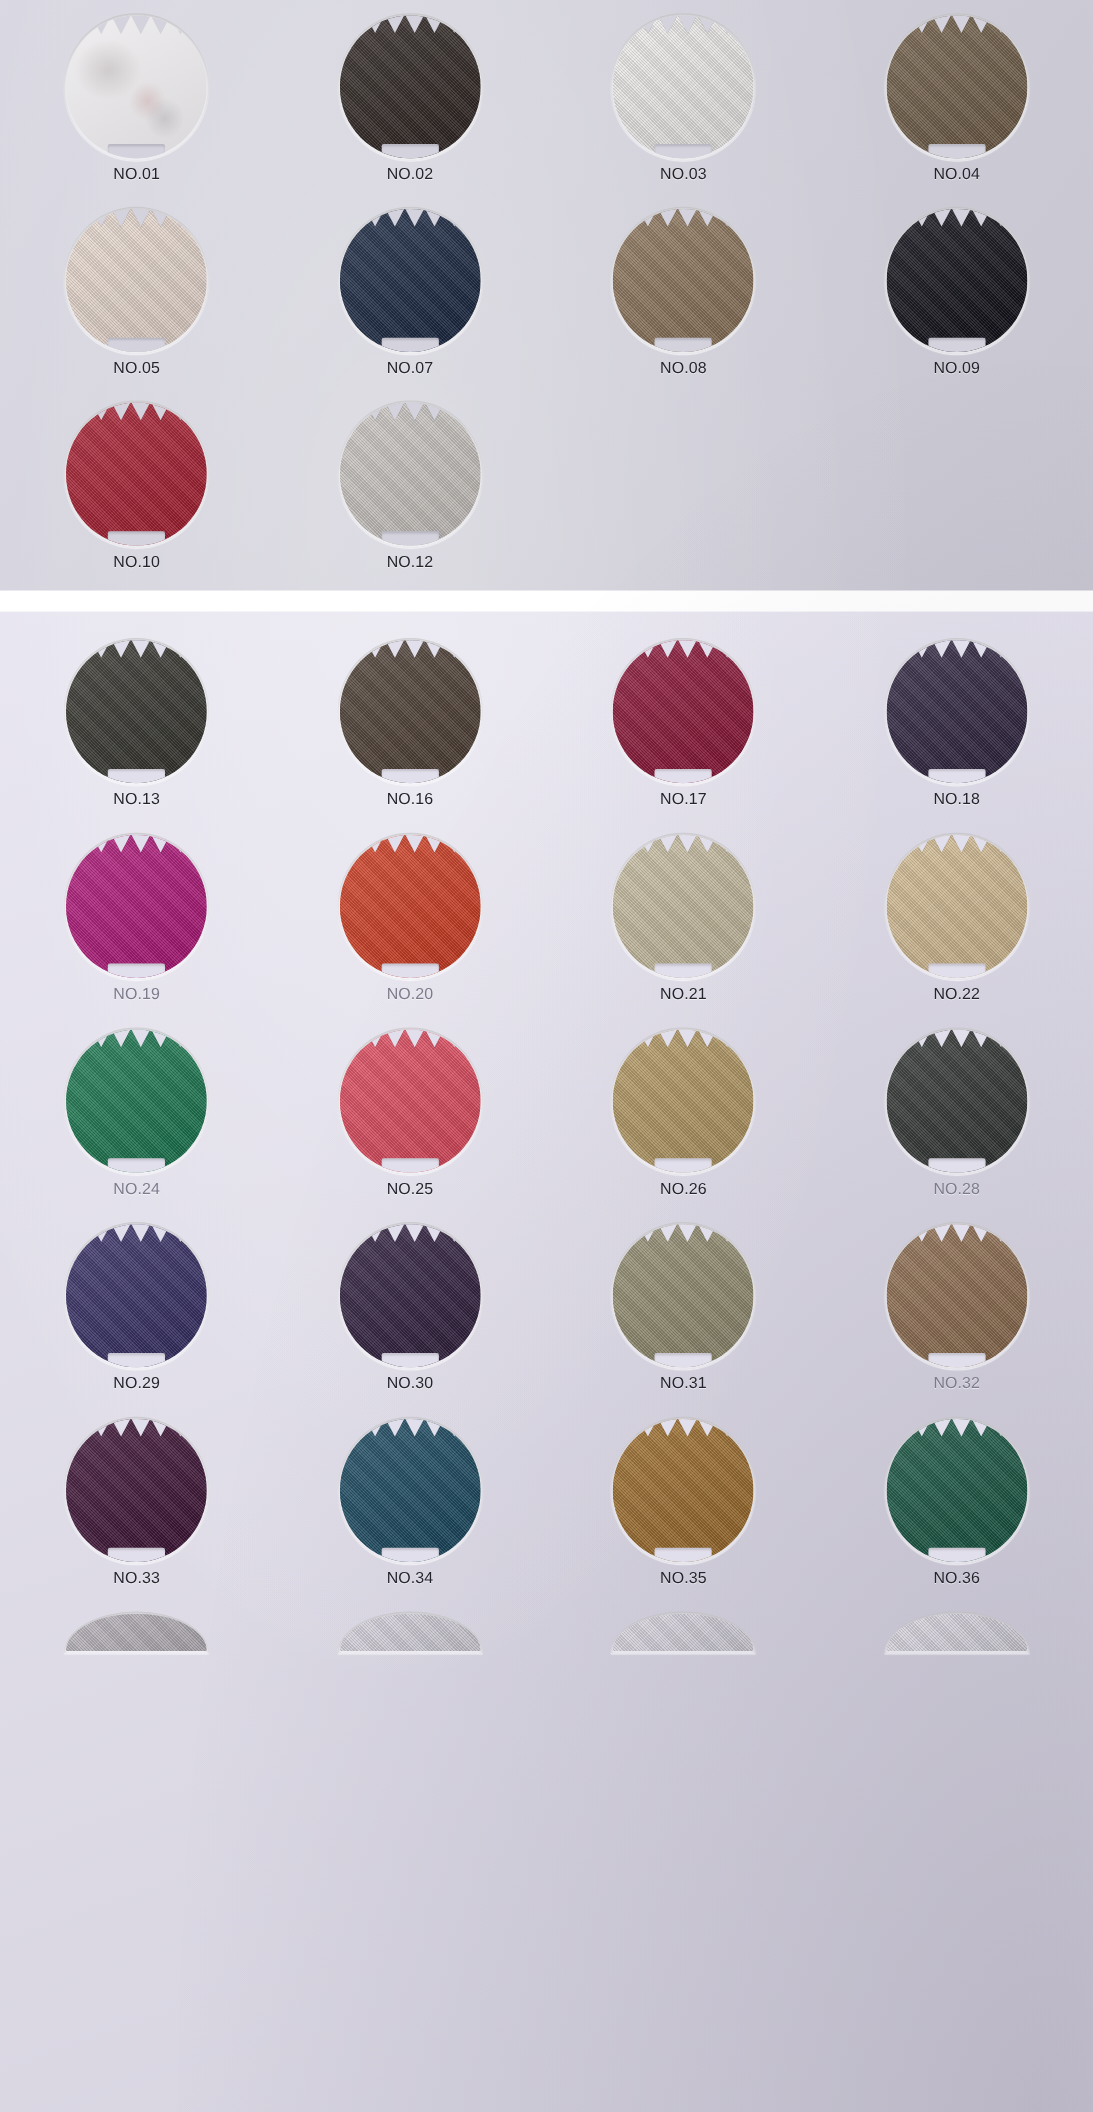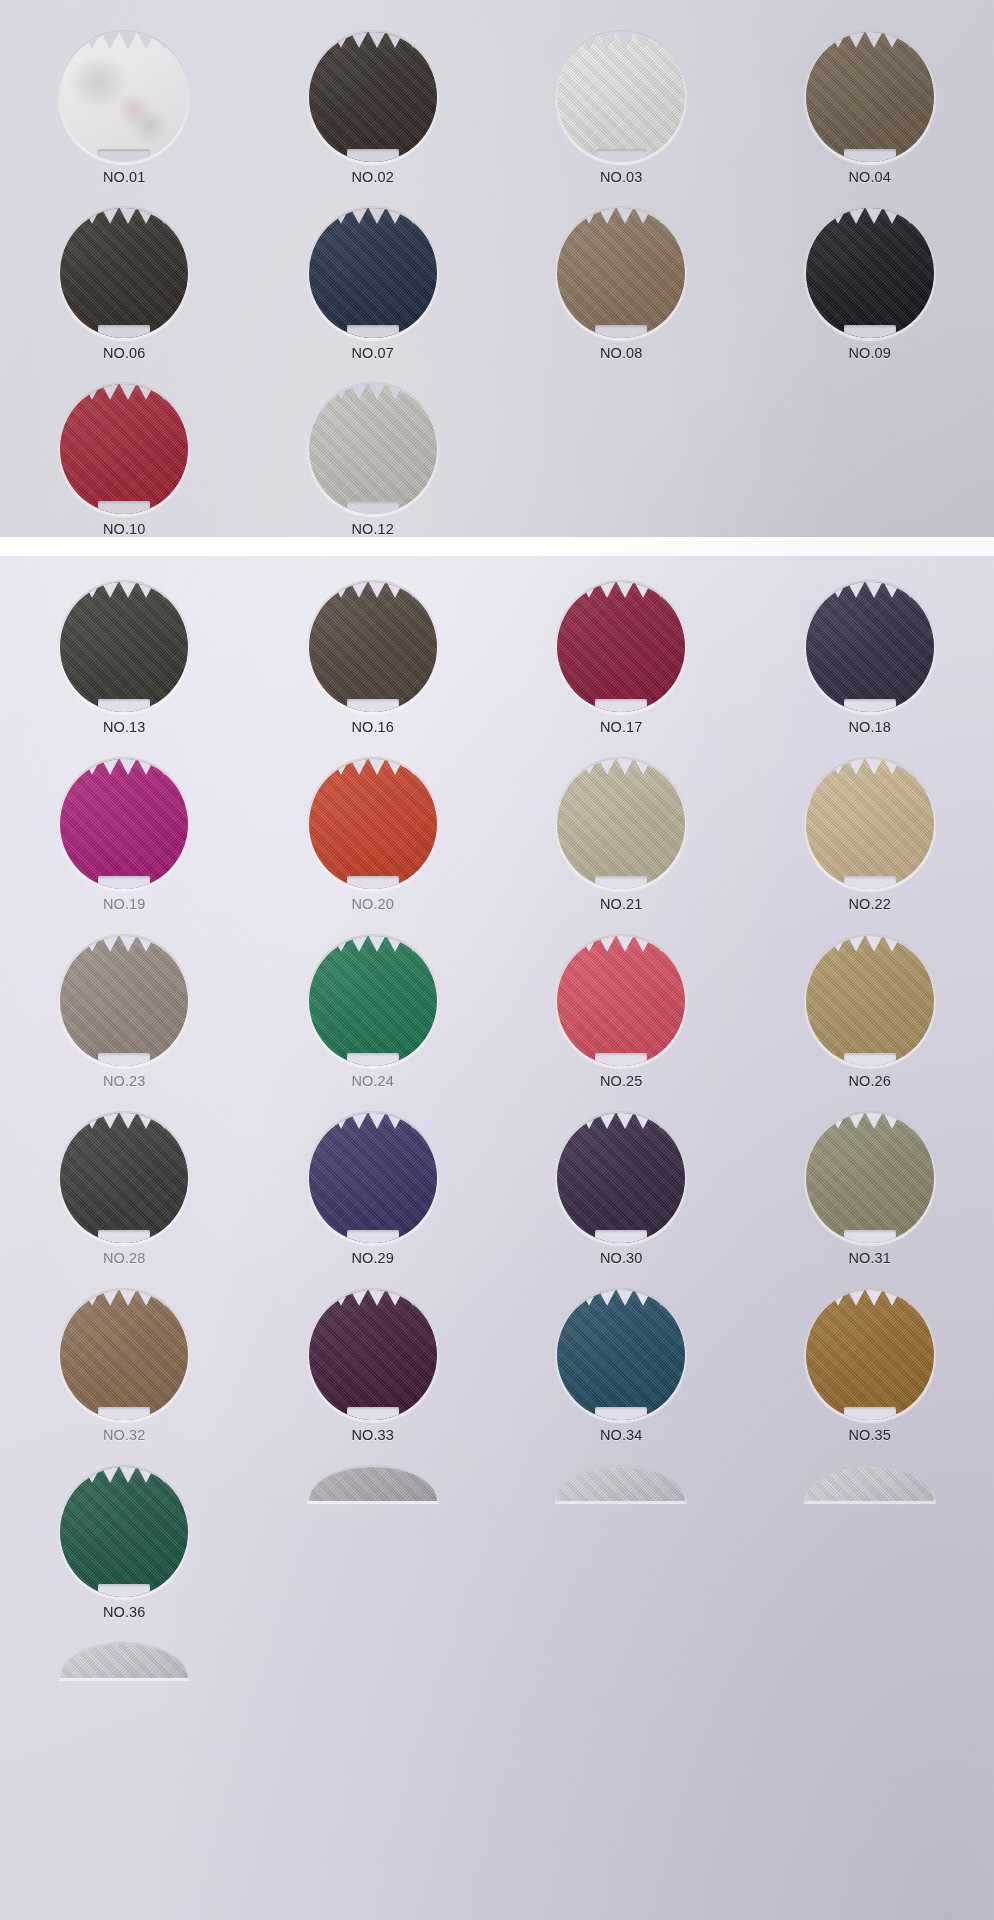--- a/index.html
+++ b/index.html
@@ -142,21 +142,21 @@
   .partial .disc-wrap { height: 38px; }
   .partial .disc-hole,
   .partial .disc { border-radius: 50% 50% 0 0 / 100% 100% 0 0; }
 </style>
 </head>
 <body>
 
 <div class="card">
 
   <div class="panel-top">
-    <div class="grid" id="grid-top" style="row-gap: 21px; padding-top: 30px;">
+    <div class="grid" id="grid-top" style="row-gap: 21px; padding-top: 12px;">
         <div class="cell">
           <div class="disc-wrap">
             <div class="disc-hole"></div>
             <div class="disc">
               <div class="fabric" style="background-color: rgb(236, 234, 236); background-image: radial-gradient(at 30% 38%, rgba(120, 110, 110, 0.22) 0%, rgba(255, 255, 255, 0) 24%), radial-gradient(at 58% 60%, rgba(150, 60, 60, 0.16) 0%, rgba(255, 255, 255, 0) 16%), radial-gradient(at 70% 72%, rgba(90, 90, 100, 0.18) 0%, rgba(255, 255, 255, 0) 14%), linear-gradient(150deg, rgba(255, 255, 255, 0.2) 0%, rgba(0, 0, 0, 0.08) 100%);"></div>
               <div class="zigzag">
                 <i style="left: 5px; border-top: 17px solid rgb(211, 210, 221); filter: drop-shadow(rgba(0, 0, 0, 0.1) 0px 1px 0px);"></i>
                 <i style="left: 23px; border-top: 17px solid rgb(211, 210, 221); filter: drop-shadow(rgba(0, 0, 0, 0.1) 0px 1px 0px);"></i>
                 <i style="left: 41px; border-top: 17px solid rgb(211, 210, 221); filter: drop-shadow(rgba(0, 0, 0, 0.1) 0px 1px 0px);"></i>
                 <i style="left: 59px; border-top: 17px solid rgb(211, 210, 221); filter: drop-shadow(rgba(0, 0, 0, 0.1) 0px 1px 0px);"></i>
@@ -223,34 +223,34 @@
               </div>
               <div class="notch" style="background: rgb(211, 210, 221); box-shadow: rgba(0, 0, 0, 0.13) 0px 2px 2px inset;"></div>
             </div>
           </div>
           <div class="label">NO.04</div>
         </div>
         <div class="cell">
           <div class="disc-wrap">
             <div class="disc-hole"></div>
             <div class="disc">
-              <div class="fabric" style="background-color: rgb(42, 35, 32);"></div>
-              <div class="zigzag">
-                <i style="left: 5px; border-top: 17px solid rgb(211, 210, 221); filter: drop-shadow(rgba(0, 0, 0, 0.1) 0px 1px 0px);"></i>
-                <i style="left: 23px; border-top: 17px solid rgb(211, 210, 221); filter: drop-shadow(rgba(0, 0, 0, 0.1) 0px 1px 0px);"></i>
-                <i style="left: 41px; border-top: 17px solid rgb(211, 210, 221); filter: drop-shadow(rgba(0, 0, 0, 0.1) 0px 1px 0px);"></i>
-                <i style="left: 59px; border-top: 17px solid rgb(211, 210, 221); filter: drop-shadow(rgba(0, 0, 0, 0.1) 0px 1px 0px);"></i>
-                <i style="left: 77px; border-top: 17px solid rgb(211, 210, 221); filter: drop-shadow(rgba(0, 0, 0, 0.1) 0px 1px 0px);"></i>
-                <i style="left: 95px; border-top: 17px solid rgb(211, 210, 221); filter: drop-shadow(rgba(0, 0, 0, 0.1) 0px 1px 0px);"></i>
-                <i style="left: 113px; border-top: 17px solid rgb(211, 210, 221); filter: drop-shadow(rgba(0, 0, 0, 0.1) 0px 1px 0px);"></i>
-              </div>
-              <div class="notch" style="background: rgb(211, 210, 221); box-shadow: rgba(0, 0, 0, 0.13) 0px 2px 2px inset;"></div>
-            </div>
-          </div>
-          <div class="label">NO.06</div>
+              <div class="fabric" style="background-color: rgb(236, 220, 210);"></div>
+              <div class="zigzag">
+                <i style="left: 5px; border-top: 17px solid rgb(211, 210, 221); filter: drop-shadow(rgba(0, 0, 0, 0.1) 0px 1px 0px);"></i>
+                <i style="left: 23px; border-top: 17px solid rgb(211, 210, 221); filter: drop-shadow(rgba(0, 0, 0, 0.1) 0px 1px 0px);"></i>
+                <i style="left: 41px; border-top: 17px solid rgb(211, 210, 221); filter: drop-shadow(rgba(0, 0, 0, 0.1) 0px 1px 0px);"></i>
+                <i style="left: 59px; border-top: 17px solid rgb(211, 210, 221); filter: drop-shadow(rgba(0, 0, 0, 0.1) 0px 1px 0px);"></i>
+                <i style="left: 77px; border-top: 17px solid rgb(211, 210, 221); filter: drop-shadow(rgba(0, 0, 0, 0.1) 0px 1px 0px);"></i>
+                <i style="left: 95px; border-top: 17px solid rgb(211, 210, 221); filter: drop-shadow(rgba(0, 0, 0, 0.1) 0px 1px 0px);"></i>
+                <i style="left: 113px; border-top: 17px solid rgb(211, 210, 221); filter: drop-shadow(rgba(0, 0, 0, 0.1) 0px 1px 0px);"></i>
+              </div>
+              <div class="notch" style="background: rgb(211, 210, 221); box-shadow: rgba(0, 0, 0, 0.13) 0px 2px 2px inset;"></div>
+            </div>
+          </div>
+          <div class="label">NO.05</div>
         </div>
         <div class="cell">
           <div class="disc-wrap">
             <div class="disc-hole"></div>
             <div class="disc">
               <div class="fabric" style="background-color: rgb(22, 36, 63);"></div>
               <div class="zigzag">
                 <i style="left: 5px; border-top: 17px solid rgb(211, 210, 221); filter: drop-shadow(rgba(0, 0, 0, 0.1) 0px 1px 0px);"></i>
                 <i style="left: 23px; border-top: 17px solid rgb(211, 210, 221); filter: drop-shadow(rgba(0, 0, 0, 0.1) 0px 1px 0px);"></i>
                 <i style="left: 41px; border-top: 17px solid rgb(211, 210, 221); filter: drop-shadow(rgba(0, 0, 0, 0.1) 0px 1px 0px);"></i>
@@ -496,39 +496,20 @@
               </div>
               <div class="notch" style="background: rgb(226, 223, 236); box-shadow: rgba(0, 0, 0, 0.13) 0px 2px 2px inset;"></div>
             </div>
           </div>
           <div class="label">NO.22</div>
         </div>
         <div class="cell">
           <div class="disc-wrap">
             <div class="disc-hole"></div>
             <div class="disc">
-              <div class="fabric" style="background-color: rgb(155, 139, 128);"></div>
-              <div class="zigzag">
-                <i style="left: 5px; border-top: 17px solid rgb(226, 223, 236); filter: drop-shadow(rgba(0, 0, 0, 0.1) 0px 1px 0px);"></i>
-                <i style="left: 23px; border-top: 17px solid rgb(226, 223, 236); filter: drop-shadow(rgba(0, 0, 0, 0.1) 0px 1px 0px);"></i>
-                <i style="left: 41px; border-top: 17px solid rgb(226, 223, 236); filter: drop-shadow(rgba(0, 0, 0, 0.1) 0px 1px 0px);"></i>
-                <i style="left: 59px; border-top: 17px solid rgb(226, 223, 236); filter: drop-shadow(rgba(0, 0, 0, 0.1) 0px 1px 0px);"></i>
-                <i style="left: 77px; border-top: 17px solid rgb(226, 223, 236); filter: drop-shadow(rgba(0, 0, 0, 0.1) 0px 1px 0px);"></i>
-                <i style="left: 95px; border-top: 17px solid rgb(226, 223, 236); filter: drop-shadow(rgba(0, 0, 0, 0.1) 0px 1px 0px);"></i>
-                <i style="left: 113px; border-top: 17px solid rgb(226, 223, 236); filter: drop-shadow(rgba(0, 0, 0, 0.1) 0px 1px 0px);"></i>
-              </div>
-              <div class="notch" style="background: rgb(226, 223, 236); box-shadow: rgba(0, 0, 0, 0.13) 0px 2px 2px inset;"></div>
-            </div>
-          </div>
-          <div class="label dim">NO.23</div>
-        </div>
-        <div class="cell">
-          <div class="disc-wrap">
-            <div class="disc-hole"></div>
-            <div class="disc">
               <div class="fabric" style="background-color: rgb(22, 118, 77);"></div>
               <div class="zigzag">
                 <i style="left: 5px; border-top: 17px solid rgb(226, 223, 236); filter: drop-shadow(rgba(0, 0, 0, 0.1) 0px 1px 0px);"></i>
                 <i style="left: 23px; border-top: 17px solid rgb(226, 223, 236); filter: drop-shadow(rgba(0, 0, 0, 0.1) 0px 1px 0px);"></i>
                 <i style="left: 41px; border-top: 17px solid rgb(226, 223, 236); filter: drop-shadow(rgba(0, 0, 0, 0.1) 0px 1px 0px);"></i>
                 <i style="left: 59px; border-top: 17px solid rgb(226, 223, 236); filter: drop-shadow(rgba(0, 0, 0, 0.1) 0px 1px 0px);"></i>
                 <i style="left: 77px; border-top: 17px solid rgb(226, 223, 236); filter: drop-shadow(rgba(0, 0, 0, 0.1) 0px 1px 0px);"></i>
                 <i style="left: 95px; border-top: 17px solid rgb(226, 223, 236); filter: drop-shadow(rgba(0, 0, 0, 0.1) 0px 1px 0px);"></i>
                 <i style="left: 113px; border-top: 17px solid rgb(226, 223, 236); filter: drop-shadow(rgba(0, 0, 0, 0.1) 0px 1px 0px);"></i>
               </div>

